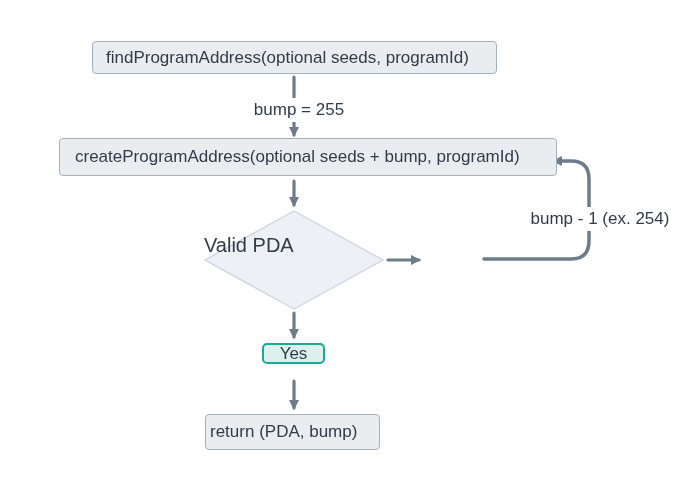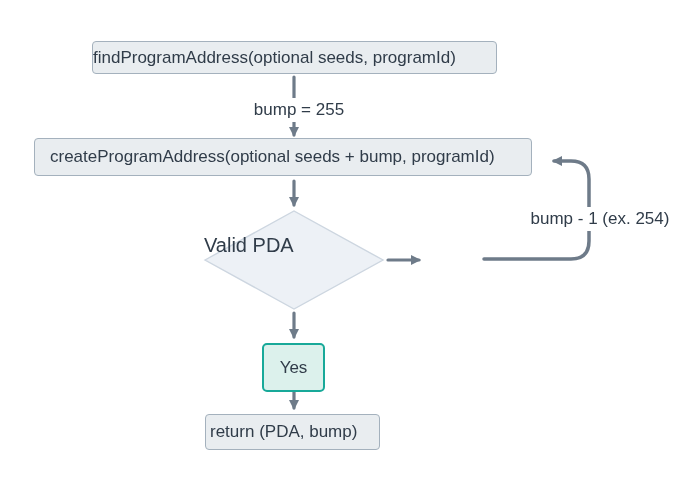--- a/index.html
+++ b/index.html
@@ -25,31 +25,31 @@
   .node{
     position:absolute; box-sizing:border-box;
     background:var(--node-fill);
     border:1.5px solid var(--node-border);
     border-radius:4px;
     font-size:17px; white-space:nowrap;
     display:flex; align-items:center;
     z-index:2;
   }
   .node .txt{overflow:visible;}
-  .node.proc-find   {left:92px;  top:41px;  width:405px; height:33px; }
-  .node.proc-create {left:34px;  top:138px; width:498px; height:38px; padding-left:15px; z-index:1;}
+  .node.proc-find   {left:92px;  top:41px;  width:405px; height:33px; padding-left:13px;}
+  .node.proc-create {left:59px;  top:138px; width:498px; height:38px; padding-left:15px; z-index:1;}
   .node.proc-return {left:205px; top:414px; width:175px; height:36px; padding-left:4px;}
 
   .node.answer{
     justify-content:center; padding:0; border-width:2px; border-radius:5px;
     font-size:17px;
   }
   .node.answer-no {left:428px; top:242px; width:53px; height:36px;
     background:var(--no-fill); border-color:var(--no-border);}
-  .node.answer-yes{left:262px; top:343px; width:63px; height:49px;
+  .node.answer-yes{left:262px; top:343px; width:63px; height:21px;
     background:var(--yes-fill); border-color:var(--yes-border);}
 
   .decision-label{
     position:absolute; left:204px; top:233px; width:180px;
     text-align:left; font-size:20px; line-height:25px; z-index:2;
   }
 
   .edge-label{
     position:absolute; background:var(--bg);
     font-size:17px; line-height:24px; text-align:center;

